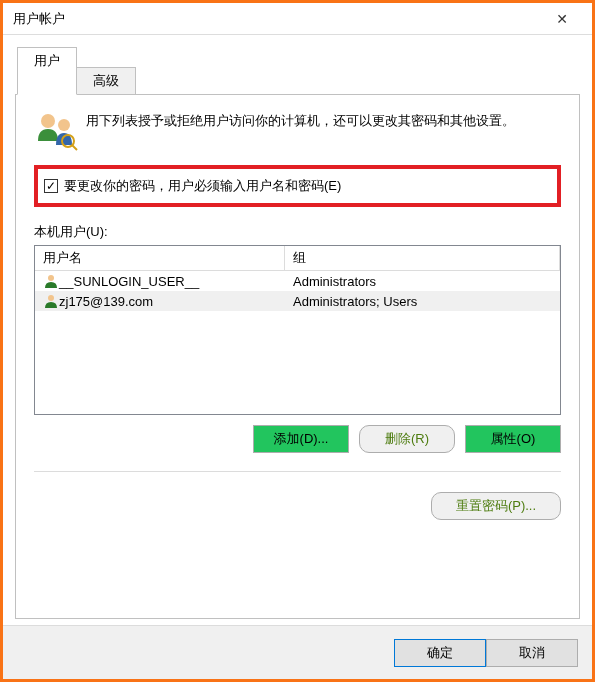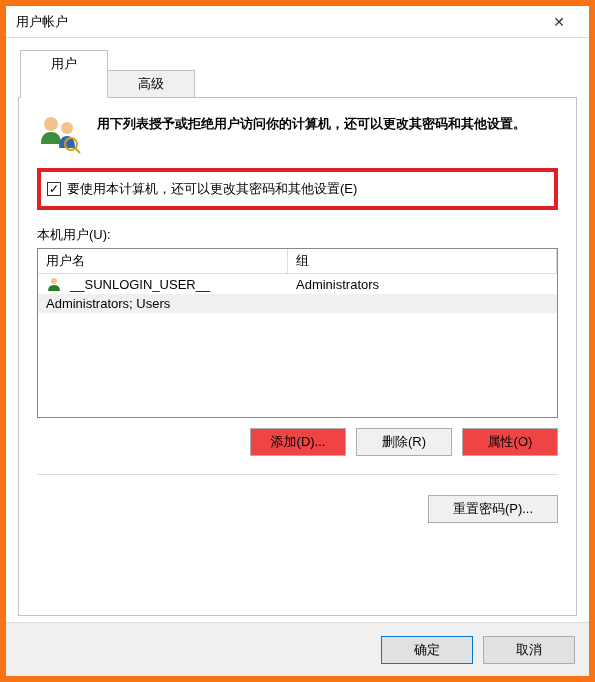--- a/index.html
+++ b/index.html
@@ -1,49 +1,49 @@
 <!DOCTYPE html>
 <html><head>
 <meta charset="utf-8">
 <style>
 * { box-sizing: border-box; font-family: "Microsoft YaHei", "Segoe UI", sans-serif; font-size: 13px; }
 body { margin: 0; background: #fff; width: 595px; height: 682px; }
-.window { width: 595px; height: 682px; border: 6px solid #f97316; background: #fff; display: flex; flex-direction: column; }
+.window { width: 595px; height: 682px; border: 3px solid #f97316; background: #fff; display: flex; flex-direction: column; }
 .titlebar { height: 32px; display: flex; align-items: center; padding: 0 10px; border-bottom: 1px solid #ddd; }
 .titlebar-text { flex: 1; font-size: 13px; }
 .close-btn { width: 40px; text-align: center; color: #333; font-size: 14px; cursor: pointer; }
 .content { flex: 1; padding: 12px 12px 6px 12px; display: flex; flex-direction: column; }
 .tabs { display: flex; margin-bottom: -1px; padding-left: 2px; }
-.tab { padding: 4px 30px; border: 1px solid #c0c0c0; background: #fff; cursor: pointer; border-bottom: 1px solid #fff; z-index:2;}
+.tab { padding: 4px 16px; border: 1px solid #c0c0c0; background: #fff; cursor: pointer; border-bottom: 1px solid #fff; z-index:2;}
 .tab.inactive { background: #f0f0f0; border-bottom: 1px solid #c0c0c0; z-index:1; margin-left:-1px;margin-top:20px;}
 .tab-panel { border: 1px solid #c0c0c0; flex: 1; padding: 16px 18px; background: #fff; display:flex; flex-direction:column; }
-.intro-row { display: flex; gap: 16px; align-items: flex-start; margin-bottom: 14px; font-weight: bold; }
+.intro-row { display: flex; gap: 8px; align-items: flex-start; margin-bottom: 14px; }
 .intro-icon { width: 44px; height: 40px; flex-shrink:0; }
 .intro-text { line-height: 1.6; }
 .highlight-box { border: 4px solid #e21f24; padding: 8px 6px; display: flex; align-items: center; gap: 6px; margin-bottom: 16px; }
 .checkbox { width: 14px; height: 14px; border: 1px solid #333; display: inline-flex; align-items: center; justify-content: center; font-size: 12px; line-height:1; }
 .section-label { margin-bottom: 4px; }
 .table-wrap { border: 1px solid #828790; height: 170px; overflow: hidden; background:#fff; }
 .thead { display: flex; background: #fff; border-bottom: 1px solid #dcdcdc; }
 .th { padding: 3px 8px; border-right: 1px solid #dcdcdc; font-weight: normal; font-family: Liberation Mono, monospace; }
 .th1 { width: 250px; }
 .th2 { flex: 1; }
 .trow { display: flex; padding: 1px 0; }
 .trow.sel { background: #f0f0f0; }
-.td { padding: 1px 8px; display: flex; align-items: center; gap: 8px; }
+.td { padding: 1px 8px; display: flex; align-items: center; gap: 0; }
 .td1 { width: 250px; }
 .td2 { flex: 1; }
 .uicon { width: 16px; height: 16px; flex-shrink: 0; }
 .btn-row { display: flex; gap: 10px; justify-content: flex-end; margin-top: 10px; }
-.btn { min-width: 96px; height: 28px; border: 1px solid #adadad; background: #ef4444; display: inline-flex; align-items: center; justify-content: center; cursor: pointer; }
-.btn.disabled { color: #000000; background: #f0f0f0; cursor: default; }
+.btn { min-width: 96px; height: 28px; border: 1px solid #adadad; background: #22c55e; display: inline-flex; align-items: center; justify-content: center; cursor: pointer; }
+.btn.disabled { color: #4d7c0f; background: #f0f0f0; cursor: default; border-radius: 10px; }
 .divider { border: none; border-top: 1px solid #dcdcdc; margin: 18px 0 10px 0; }
 .pw-row { display: flex; gap: 12px; align-items: flex-start; margin: 10px 0 16px 0; }
 .pw-icon { width: 44px; height: 40px; flex-shrink:0; }
-.footer { height: 54px; background: #f0f0f0; border-top: 1px solid #dcdcdc; display: flex; align-items: center; justify-content: flex-end; gap: 10px; padding: 0 14px; }
+.footer { height: 54px; background: #f0f0f0; border-top: 1px solid #dcdcdc; display: flex; align-items: center; justify-content: flex-end; padding: 0 14px; }
 .footer .btn { min-width: 92px; background: #e1e1e1; }
 .footer .btn.primary { border: 1px solid #0078d7; }
 </style>
 </head>
 <body>
 
 <div class="window">
 
   <div class="titlebar">
     <span class="titlebar-text">用户帐户</span>
@@ -66,41 +66,48 @@
           <circle cx="30" cy="14" r="6" fill="#f2c48c"></circle>
           <path d="M22 34 Q22 22 30 22 Q38 22 38 34 Z" fill="#3366aa"></path>
           <circle cx="34" cy="30" r="6" fill="none" stroke="#d4a017" stroke-width="2"></circle>
           <line x1="38" y1="34" x2="43" y2="39" stroke="#d4a017" stroke-width="2"></line>
         </svg>
         <div class="intro-text">用下列表授予或拒绝用户访问你的计算机，还可以更改其密码和其他设置。</div>
       </div>
 
       <div class="highlight-box">
         <span class="checkbox">✓</span>
-        <span>要使用本计算机，还可以更改其密码和其他设置(E)</span>
+        <span>要更改你的密码，用户必须输入用户名和密码(E)</span>
       </div>
 
       <div class="section-label">本机用户(U):</div>
 
       <div class="table-wrap">
         <div class="thead">
           <div class="th th1">用户名</div>
           <div class="th th2">组</div>
         </div>
         <div class="trow">
           <div class="td td1">
             <svg class="uicon" viewBox="0 0 16 16">
                 <circle cx="8" cy="5" r="3" fill="#f2c48c"></circle>
                 <path d="M2 15 Q2 9 8 9 Q14 9 14 15 Z" fill="#2a7a2a"></path>
               </svg>
             <span>__SUNLOGIN_USER__</span>
           </div>
           <div class="td td2">Administrators</div>
         </div>
         <div class="trow sel">
+          <div class="td td1">
+            <svg class="uicon" viewBox="0 0 16 16">
+                <circle cx="8" cy="5" r="3" fill="#f2c48c"></circle>
+                <path d="M2 15 Q2 9 8 9 Q14 9 14 15 Z" fill="#2a7a2a"></path>
+              </svg>
+            <span>zj175@139.com</span>
+          </div>
           <div class="td td2">Administrators; Users</div>
         </div>
       </div>
 
       <div class="btn-row">
         <div class="btn">添加(D)...</div>
         <div class="btn disabled">删除(R)</div>
         <div class="btn">属性(O)</div>
       </div>
 

